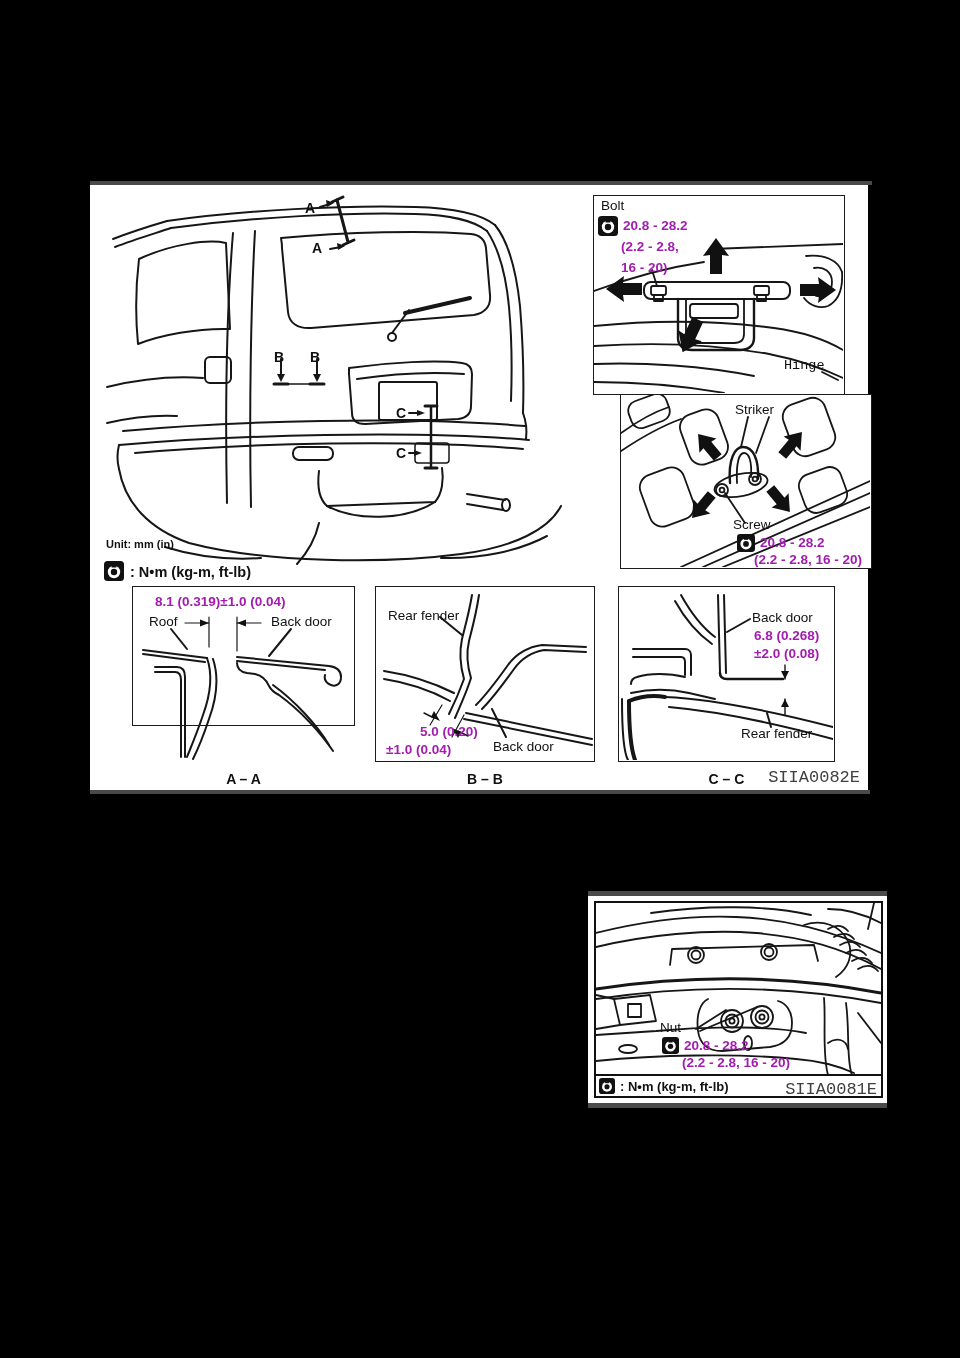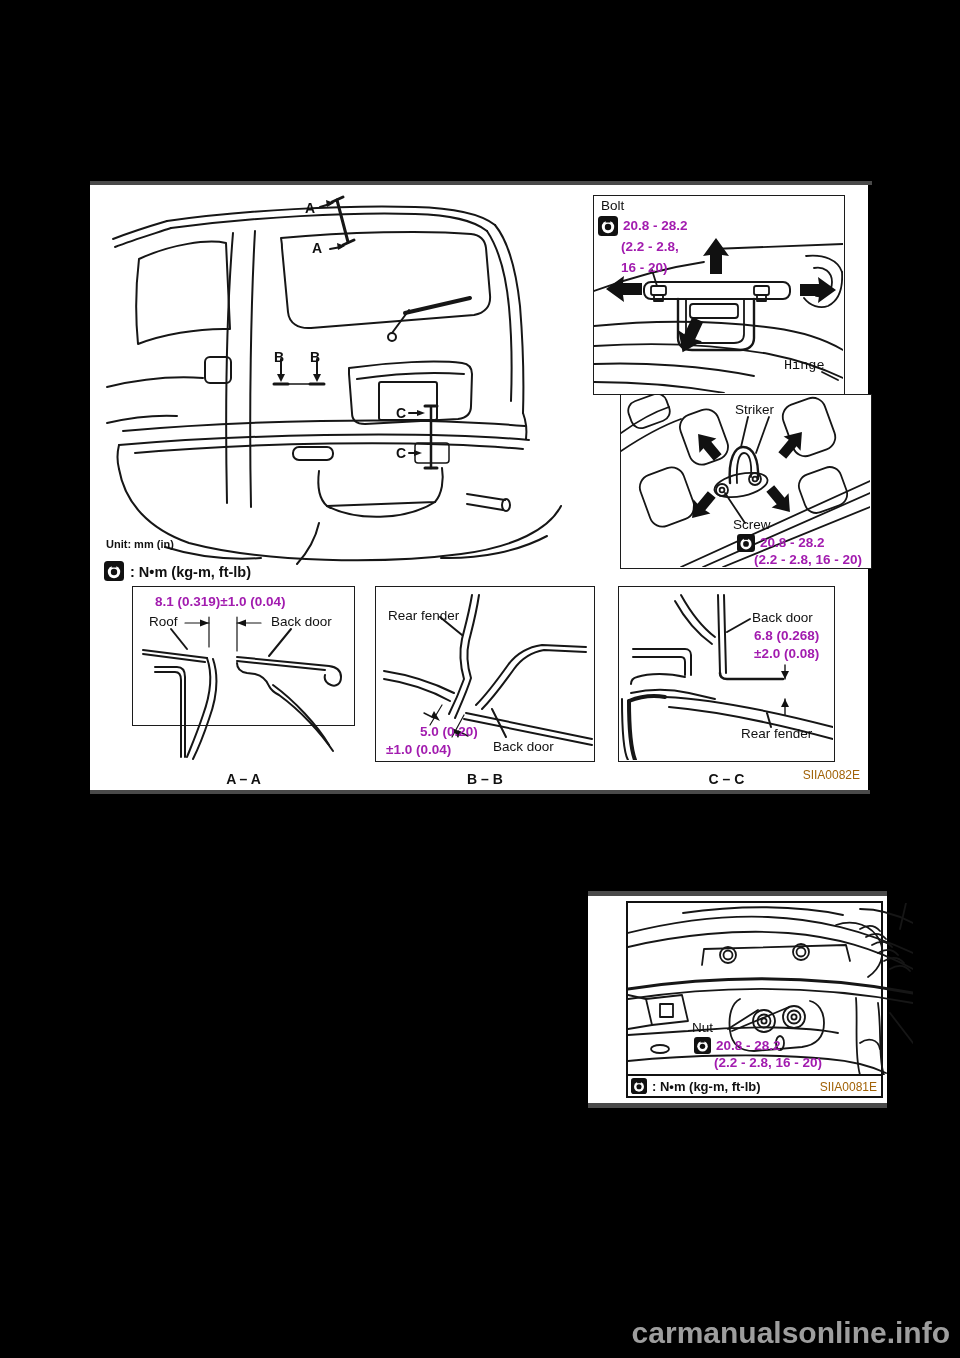--- a/index.html
+++ b/index.html
@@ -5,21 +5,21 @@
   html,body{margin:0;padding:0;background:#000;}
   #stage{position:relative;width:960px;height:1358px;background:#000;overflow:hidden;
          font-family:"Liberation Sans",sans-serif;color:#111;}
   .bar{position:absolute;background:#4a4a4a;}
   .panel{position:absolute;background:#fff;}
   .abs{position:absolute;white-space:nowrap;}
   .lbl{font-size:13.5px;font-weight:400;color:#111;line-height:1;}
   .num{font-size:13.5px;font-weight:700;color:#a21caf;line-height:1.05;}
   .marker{font-size:14px;font-weight:700;color:#111;line-height:1;}
   .caption{font-size:14px;font-weight:700;text-align:center;line-height:1;}
-  .code{font-size:12px;font-weight:400;color:#a16207;line-height:1;}
+  .code{font-size:17px;font-weight:400;color:#404040;line-height:1;font-family:Liberation Mono, monospace;}
   .box{position:absolute;border:1.5px solid #1c1c1c;background:#fff;box-sizing:border-box;}
   .ticon{display:block;}
   svg.art{position:absolute;left:0;top:0;}
   .unit{font-size:11px;font-weight:700;}
   .legend{font-size:14.5px;font-weight:700;}
   #watermark{position:absolute;right:10px;bottom:8px;font-size:30px;font-weight:700;
              color:#9e9e9e;letter-spacing:0px;}
 </style>
 </head>
 <body>
@@ -306,21 +306,21 @@
     </div>
     <span class="abs caption" style="left:528px;top:587px;width:217px;">C – C</span>
 
     <span class="abs code" style="left:648px;top:584px;width:122px;text-align:right;">SIIA0082E</span>
   </div>
 
   <div class="bar" style="left:588px;top:891px;width:299px;height:5px;"></div>
   <div class="bar" style="left:588px;top:1103px;width:299px;height:5px;"></div>
 
   <div class="panel" style="left:588px;top:896px;width:299px;height:207px;">
-    <div style="position:absolute;left:6px;top:5px;right:4px;bottom:5px;border:2px solid #111;margin-left:32px;">
+    <div style="position:absolute;left:6px;top:5px;right:4px;bottom:5px;border:2px solid #111;">
 
       <svg class="art" width="285" height="172" viewBox="0 0 285 172">
         <g fill="none" stroke="#161616" stroke-width="1.8" stroke-linecap="round" stroke-linejoin="round">
           <path d="M0,30 C40,20 90,12 140,14 C190,16 235,27 285,50"></path>
           <path d="M0,44 C50,32 110,26 160,30 C208,34 246,45 285,66"></path>
           <path d="M55,10 C110,2 170,2 215,12"></path>
           <path d="M285,20 C268,11 250,6 232,6"></path>
           <path d="M74,62 L76,46 L218,42 L222,58"></path>
           <circle cx="100" cy="52" r="8"></circle>
             <circle cx="100" cy="52" r="4.5"></circle>
@@ -381,14 +381,13 @@
             <circle cx="10" cy="11" r="6.2" fill="#fff"></circle>
           <circle cx="10" cy="11" r="3.2" fill="#111"></circle>
             <rect x="7.6" y="1.5" width="4.8" height="5" fill="#111"></rect>
         </svg>
         <span class="abs" style="left:24px;top:3px;font-size:13px;font-weight:700;">: N•m (kg-m, ft-lb)</span>
         <span class="abs code" style="right:4px;top:5px;">SIIA0081E</span>
       </div>
     </div>
   </div>
 
-  <div id="watermark">carmanualsonline.info</div>
 </div>
 
 </body></html>

